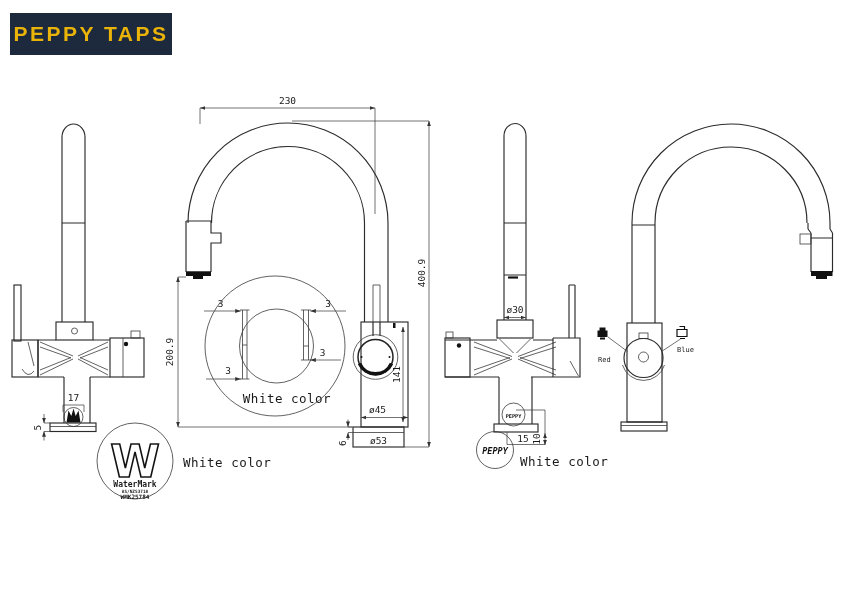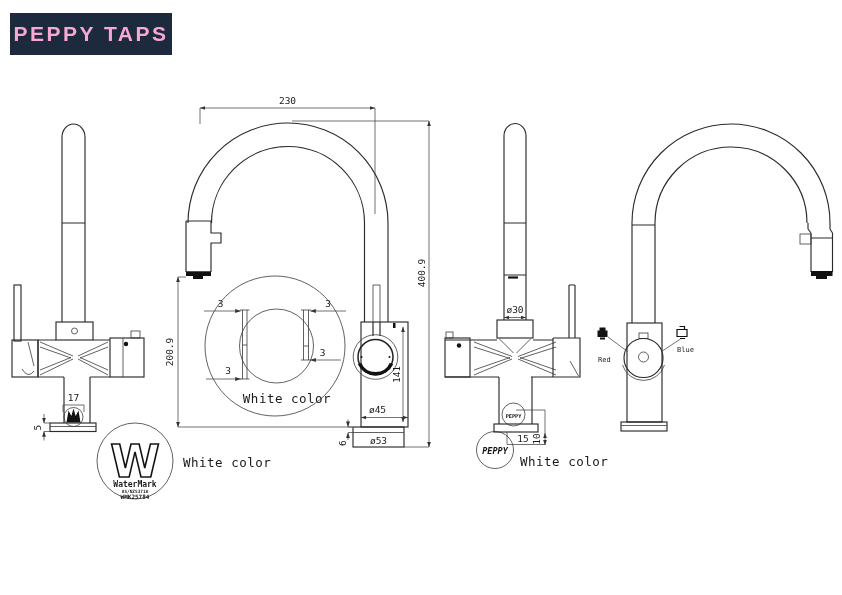--- a/index.html
+++ b/index.html
@@ -1,20 +1,20 @@
 <!DOCTYPE html>
 <html><head>
 <meta charset="utf-8">
 <style>
   html,body{margin:0;padding:0;background:#f6f6f4;}
   .sheet{position:relative;width:842px;height:595px;background:#ffffff;overflow:hidden;
          font-family:"DejaVu Sans Mono", monospace;}
   .logo{position:absolute;left:10px;top:13px;width:162px;height:42px;background:#1d2a3e;
         display:flex;align-items:center;justify-content:center;}
-  .logo span{color:#f9a8d4;font-family:"Liberation Sans", sans-serif;font-weight:bold;
+  .logo span{color:#eab308;font-family:"Liberation Sans", sans-serif;font-weight:bold;
              font-size:21px;letter-spacing:2.5px;}
   svg{position:absolute;left:0;top:0;}
   svg path, svg rect, svg circle, svg line{vector-effect:none;}
   .ol{fill:none;stroke:#2b2b2b;stroke-width:1.15;}
   .ol-thin{fill:none;stroke:#3a3a3a;stroke-width:0.8;}
   .dim{fill:none;stroke:#444;stroke-width:0.75;}
   .dark{fill:#111;stroke:none;}
   .wfill{fill:#ffffff;stroke:#2b2b2b;stroke-width:1.15;}
   text{fill:#1a1a1a;font-family:"DejaVu Sans Mono", monospace;}
   .dimtxt{font-size:9.5px;}

